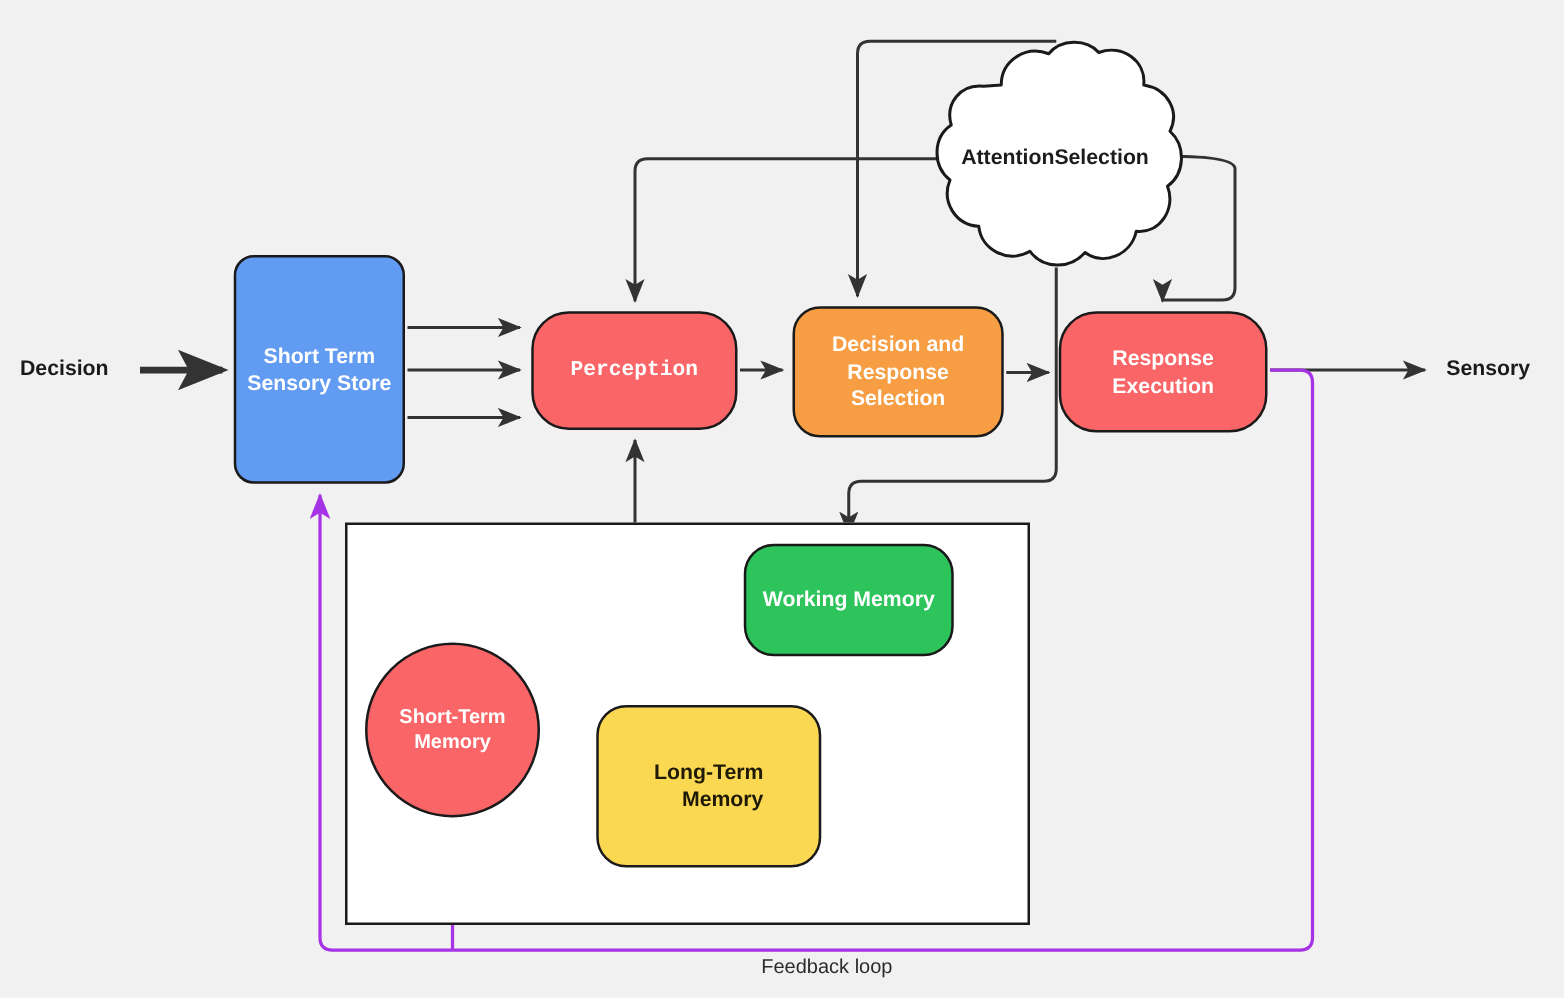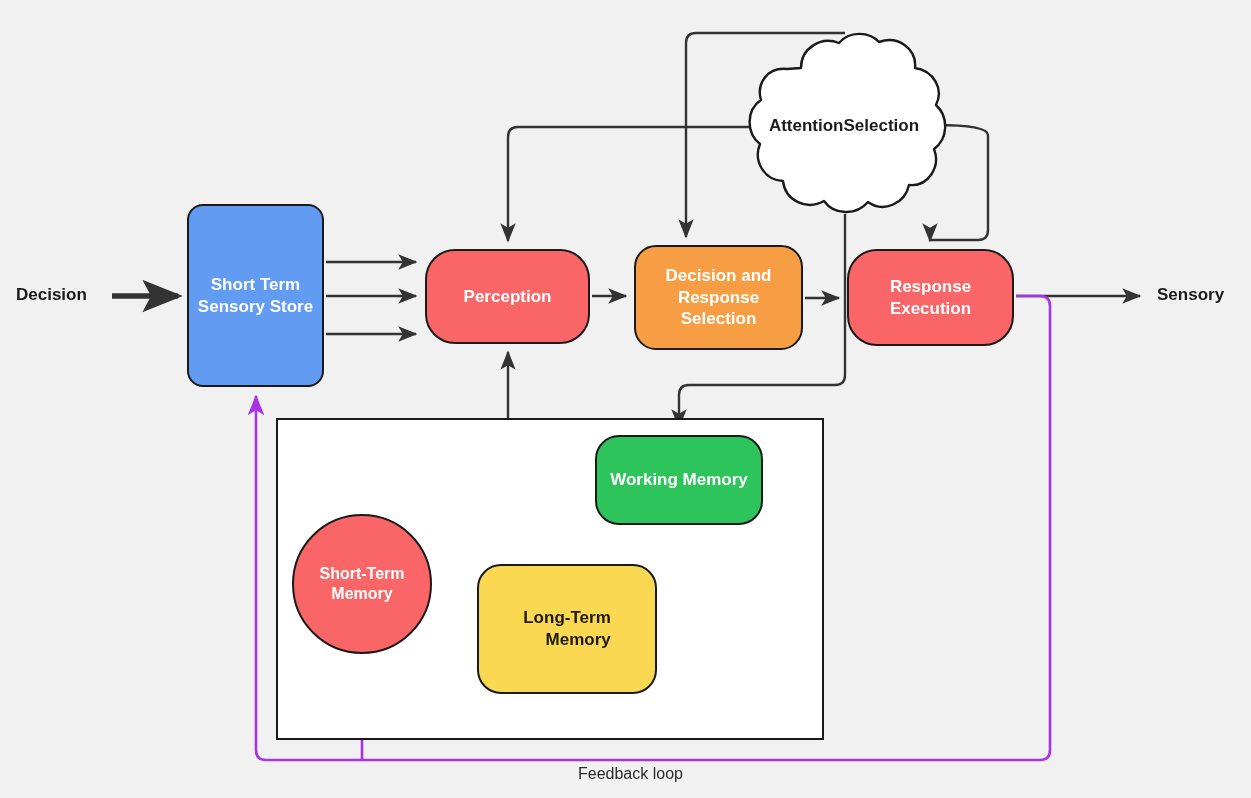--- a/index.html
+++ b/index.html
@@ -41,21 +41,21 @@
   .node span { display: block; padding: 0 6px; }
 
   .n-sss {
     left: 187px; top: 204px; width: 137px; height: 183px;
     background: #619bf2; color: #ffffff;
     border-radius: 16px; font-size: 17px;
   }
   .n-perception {
     left: 425px; top: 249px; width: 165px; height: 95px;
     background: #fa6567; color: #ffffff;
-    border-radius: 30px; font-size: 17px;
+    border-radius: 30px; font-size: 17px; font-family: Liberation Mono, monospace;
   }
   .n-decision {
     left: 634px; top: 245px; width: 169px; height: 105px;
     background: #f79d43; color: #ffffff;
     border-radius: 22px; font-size: 17px; text-align: center;
   }
   .n-response {
     left: 847px; top: 249px; width: 167px; height: 97px;
     background: #fa6567; color: #ffffff;
     border-radius: 30px; font-size: 17px;
@@ -104,21 +104,21 @@
     position: absolute;
     font-size: 17px;
     font-weight: bold;
     color: #1a1a1a;
     white-space: nowrap;
     z-index: 4;
   }
   .lbl-stimulus { left: 16px; top: 285px; }
   .lbl-output   { left: 1157px; top: 285px; }
   .lbl-feedback {
-    left: 578px; top: 765px;
+    left: 609px; top: 765px;
     font-weight: normal;
     font-size: 16px;
     color: #2b2b2b;
   }
 </style>
 </head>
 <body>
 
 <div id="stage">
 

